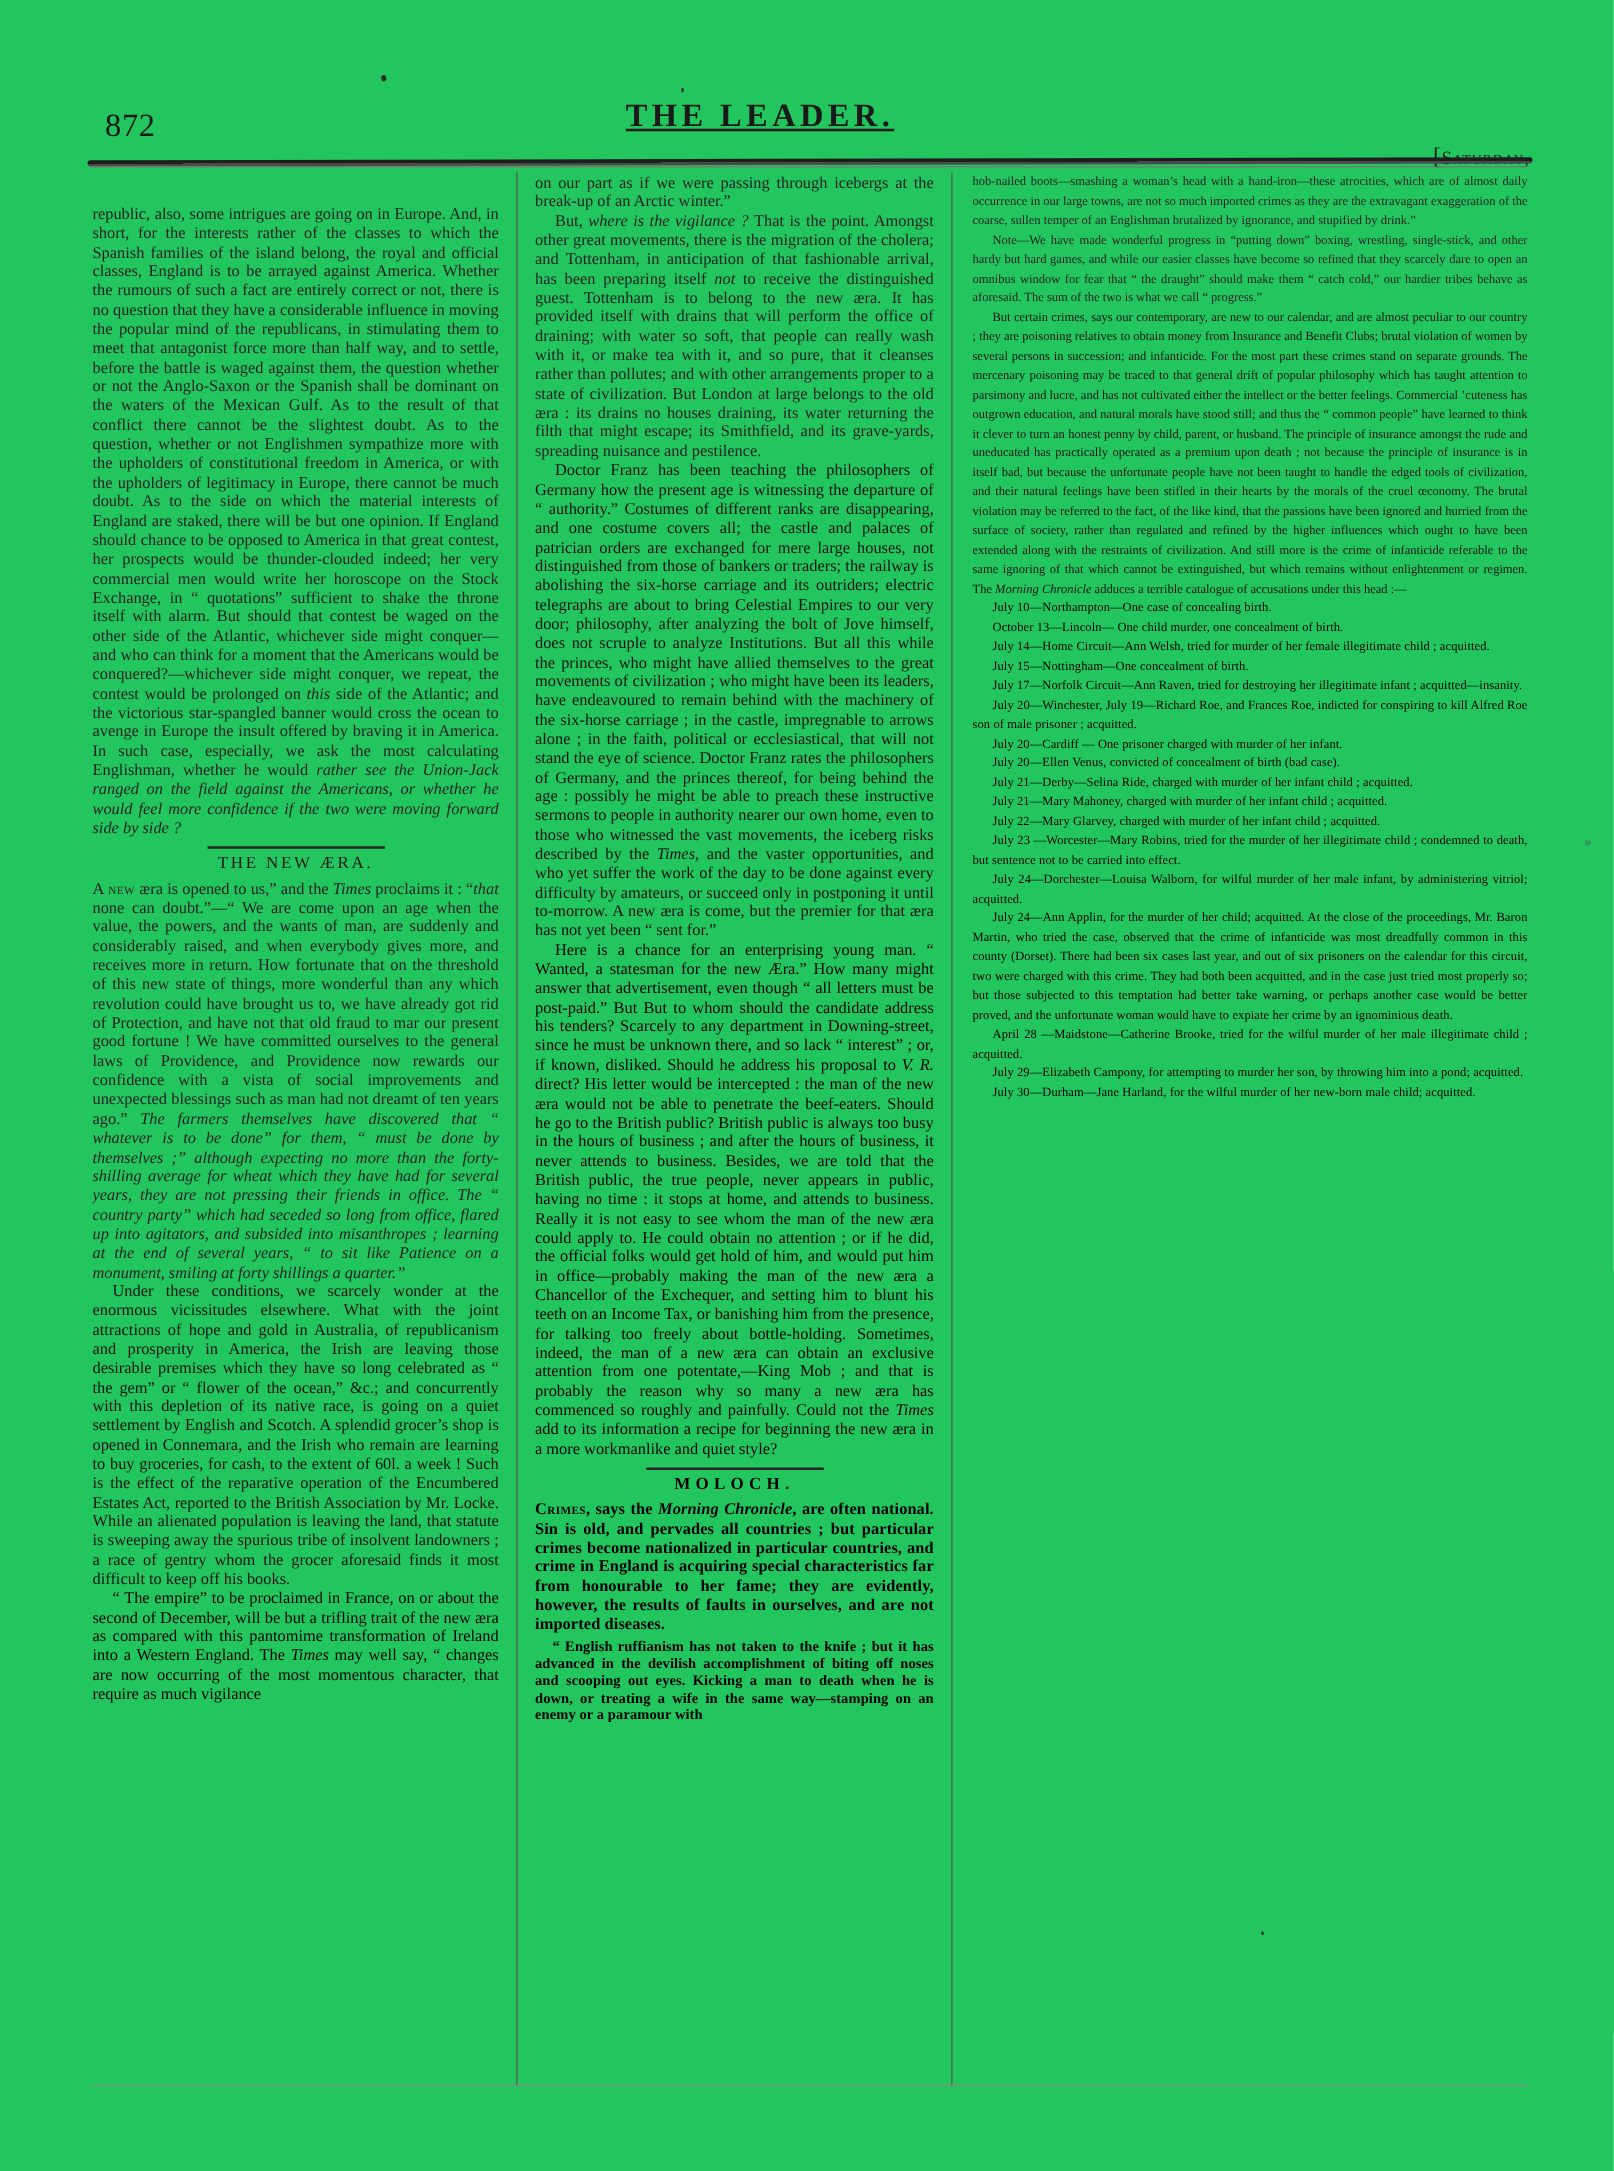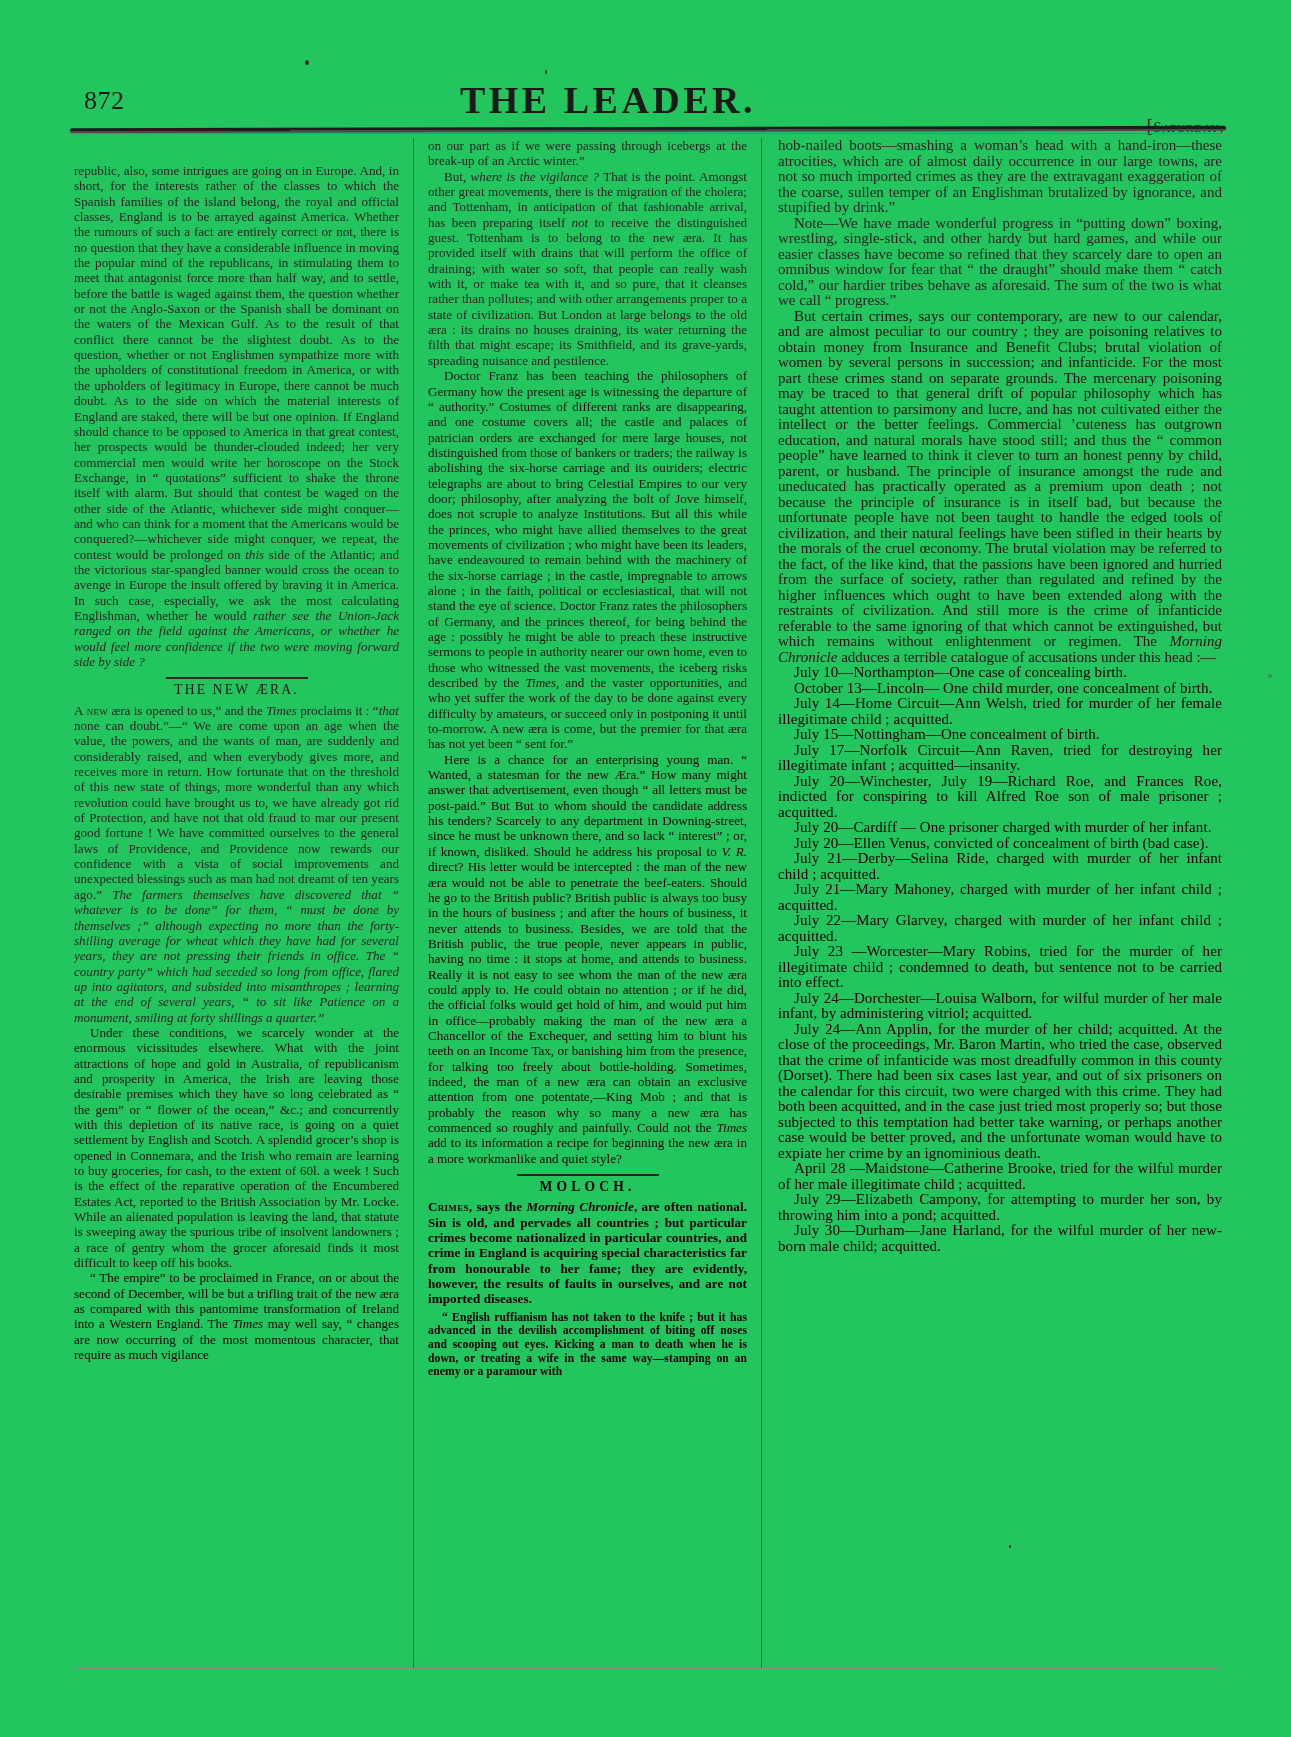--- a/index.html
+++ b/index.html
@@ -39,24 +39,25 @@
     font-size: 26px;
     letter-spacing: 0.5px;
     font-family: "Liberation Serif", serif;
   }
   .paper-title {
     position: absolute;
     left: 0;
     right: 0;
     top: 0;
     text-align: center;
-    font-size: 38px;
+    font-size: 26px;
     letter-spacing: 3.5px;
     font-weight: 600;
     transform: translateX(-42px);
+    text-decoration: underline;
   }
   .dayline {
     position: absolute;
     right: 6px;
     top: 9px;
     font-size: 19px;
     letter-spacing: 0.4px;
     margin-top: 28px;
   }
   .dayline .sc {
@@ -145,21 +146,21 @@
     text-indent: 16px;
     margin: 0;
   }
 
   
   .ink-light { color: #242424; }
   .ink-mid   { color: #141414; }
   .ink-dark  { color: #050505; font-weight: 500; }
   .ink-heavy { color: #000000; font-weight: 600; letter-spacing: 0.08px; }
 
-  .col-3 { font-size: 15px; line-height: 15.5px; }
+  .col-3 { font-size: 10px; line-height: 15.5px; }
   .col-3 .ink-heavy { font-weight: 400; }
 
   .bottom-rule {
     position: absolute;
     left: 74px;
     top: 1668px;
     width: 1148px;
     height: 1px;
     background: #8a8a8a;
   }

